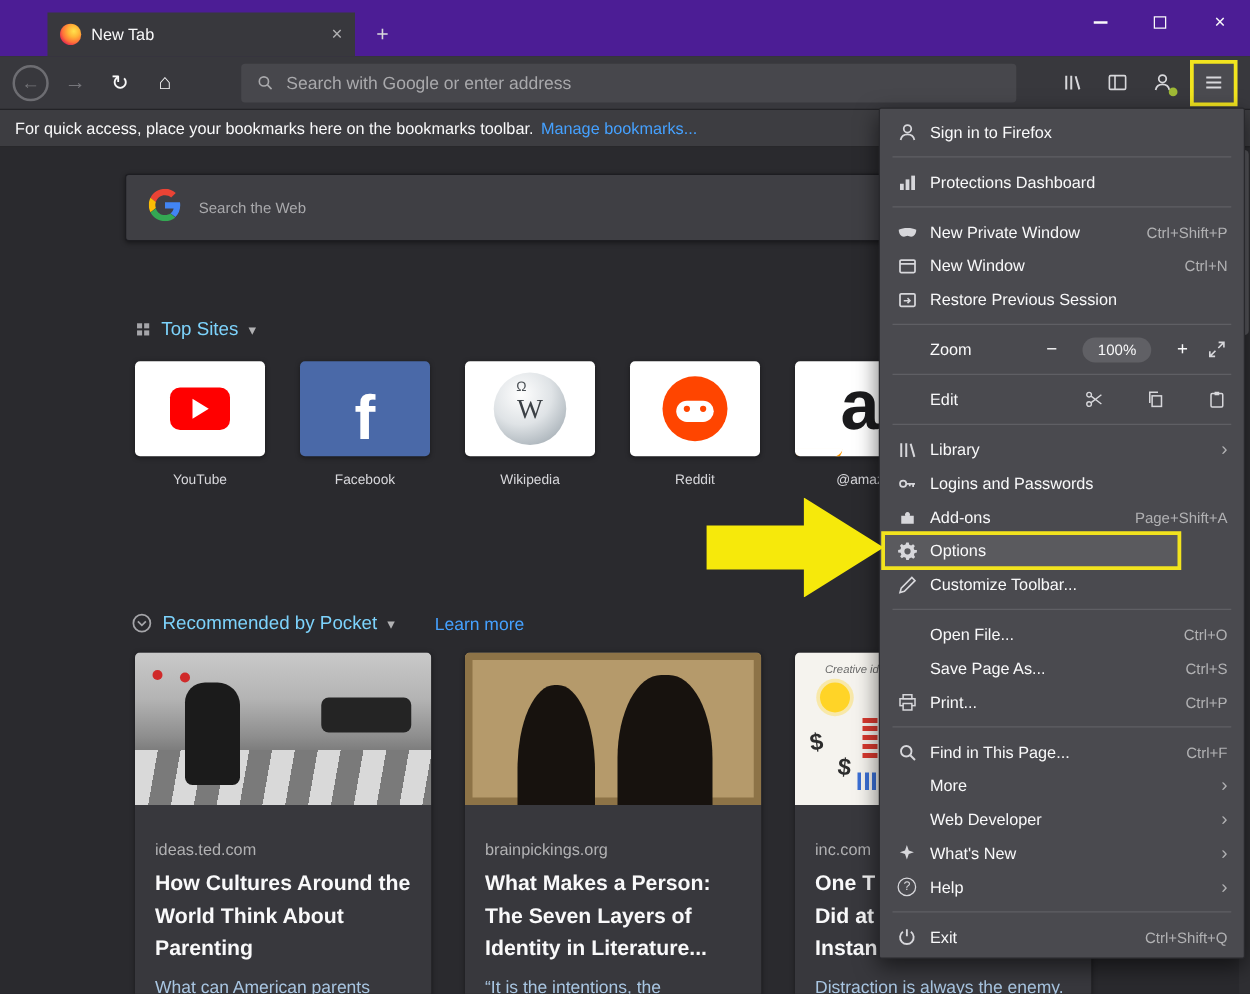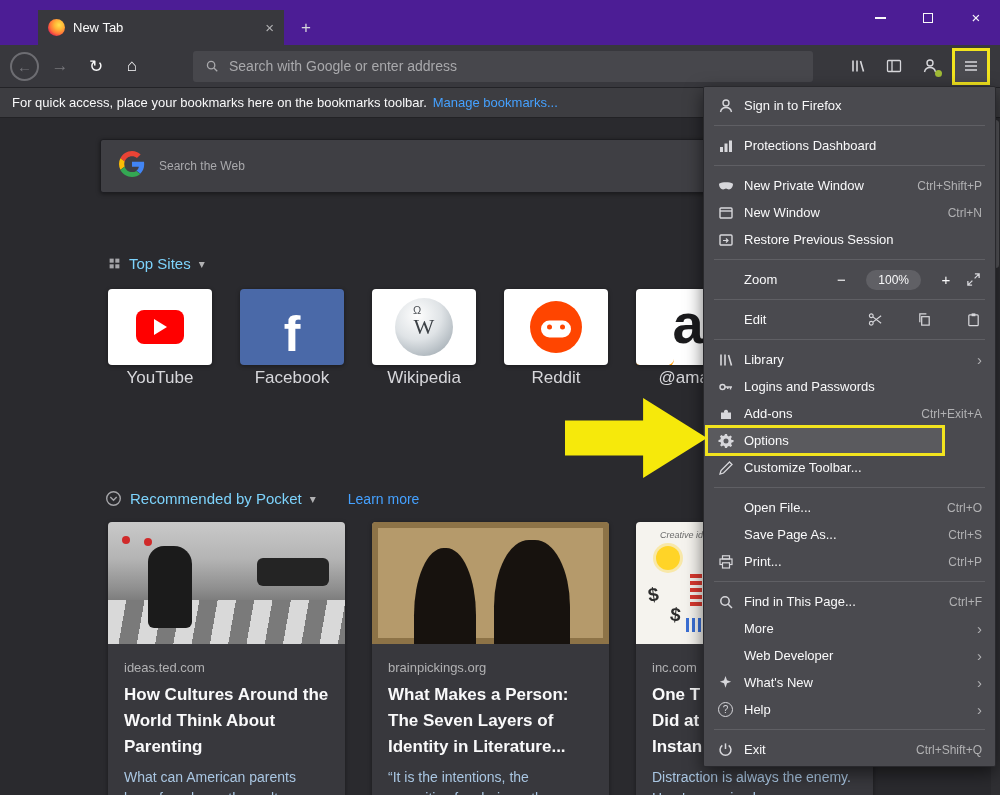--- a/index.html
+++ b/index.html
@@ -43,41 +43,41 @@
 .pocket-head{left:105px;top:372px}
 .section-label{font-size:15px;font-weight:normal;color:#7dd3fc}
 .chev-down{color:#b1b1b3;font-size:12px}
 .head-icon{color:#a5a5a9;display:flex;align-items:center}
 .learn-more{font-size:14px;margin-left:24px}
 
 
 .tiles{position:absolute;left:108px;top:171px;display:flex}
 .tile-wrap{width:104px;margin-right:28px;text-align:center}
 .tile{width:104px;height:76px;border-radius:4px;background:#fff;box-shadow:0 1px 4px rgba(0,0,0,.4);display:flex;align-items:center;justify-content:center;overflow:hidden;position:relative}
-.tile-label{margin-top:3px;font-size:17px;color:#d7d7db;white-space:nowrap}
+.tile-label{margin-top:13px;font-size:11px;color:#d7d7db;white-space:nowrap}
 .yt-logo{width:48px;height:34px;background:#f00;border-radius:8px;display:flex;align-items:center;justify-content:center}
 .yt-tri{width:0;height:0;border-left:13px solid #fff;border-top:8px solid transparent;border-bottom:8px solid transparent}
 .tile-fb{background:#4a69a8}
 .fb-f{color:#fff;font-size:50px;font-weight:bold;line-height:1;margin-top:14px}
 .wiki-globe{width:58px;height:58px;border-radius:50%;background:radial-gradient(circle at 38% 30%,#fefefe,#dfe3e6 45%,#b4bcc2 75%,#8d969d);position:relative;display:flex;align-items:center;justify-content:center}
 .wiki-w{font-size:22px;color:#3c4146;font-family:"Liberation Serif",serif}
 .wiki-omega{position:absolute;top:6px;left:18px;font-size:11px;color:#4a4f54}
 .reddit-logo{width:52px;height:52px;background:#ff4500;border-radius:50%;position:relative}
 .reddit-face{position:absolute;left:50%;top:54%;transform:translate(-50%,-50%);width:30px;height:17px;background:#fff;border-radius:9px}
 .reddit-face::before,.reddit-face::after{content:"";position:absolute;top:4px;width:5px;height:5px;border-radius:50%;background:#ff4500}
 .reddit-face::before{left:6px}.reddit-face::after{right:6px}
 .amazon-a{font-size:56px;font-weight:bold;color:#1b1b1d;line-height:1;position:relative;margin-top:-6px}
 .amazon-swoosh{position:absolute;left:-2px;bottom:-7px;width:40px;height:13px;border-bottom:4px solid #f90;border-radius:0 0 50% 50%/0 0 100% 100%}
 
 
 .cards{position:absolute;left:108px;top:404px;display:flex}
 .card{width:237px;margin-right:27px;background:#38383d;border-radius:4px;box-shadow:0 1px 4px rgba(0,0,0,.4);overflow:hidden;height:300px}
 .card-img{height:122px;position:relative;overflow:hidden}
 .card-body{padding:0 16px}
-.card-domain{margin-top:16px;font-size:13px;color:#b1b1b3}
+.card-domain{margin-top:28px;font-size:13px;color:#b1b1b3}
 .card-title{margin-top:7px;font-size:17px;font-weight:bold;line-height:26px;color:#f9f9fa}
 .card-excerpt{margin-top:7px;font-size:14px;line-height:21px;color:#a9c6e2}
 
 .img-street{background:linear-gradient(180deg,#c9c9c9 0%,#b4b4b4 30%,#8e8e8e 55%,#6e6e6e 72%,#575757 100%)}
 .img-street::before{content:"";position:absolute;left:0;right:0;bottom:0;height:44px;background:repeating-linear-gradient(100deg,#d9d9d9 0 18px,#7a7a7a 18px 36px)}
 .street-figure{position:absolute;left:40px;bottom:16px;width:44px;height:82px;background:#1b1b1b;border-radius:16px 18px 6px 6px}
 .street-car{position:absolute;right:16px;top:36px;width:72px;height:28px;background:#242424;border-radius:6px}
 .street-light{position:absolute;left:14px;top:14px;width:8px;height:8px;border-radius:50%;background:#d02a2a;box-shadow:22px 2px 0 #d02a2a}
 
 .img-figures{background:#b59a6b;box-shadow:inset 0 0 0 6px #8d7347}
@@ -440,21 +440,21 @@
     </div>
 
     <div class="menu-row">
       <span class="menu-icon">
           <svg width="16" height="16" viewBox="0 0 16 16">
             <path d="M3 6.5h3.2a2 2 0 1 1 3.6 0H13V13H3z" fill="currentColor"></path>
           </svg>
         </span>
       <span class="menu-label">Add-ons</span>
       <span class="row-spacer"></span>
-      <span class="menu-shortcut">Ctrl+Exit+A</span>
+      <span class="menu-shortcut">Page+Shift+A</span>
     </div>
 
     <div class="menu-row options-row">
       <span class="hl-box"></span>
       <span class="menu-icon">
           <svg width="16" height="16" viewBox="0 0 16 16">
             <path fill-rule="evenodd" fill="currentColor" d="M7 1h2l.4 1.8 1.5.6 1.6-1 1.4 1.4-1 1.6.6 1.5L15.5 7v2l-1.8.4-.6 1.5 1 1.6-1.4 1.4-1.6-1-1.5.6L9 15H7l-.4-1.8-1.5-.6-1.6 1-1.4-1.4 1-1.6-.6-1.5L.5 9V7l1.8-.4.6-1.5-1-1.6 1.4-1.4 1.6 1 1.5-.6zM8 5.5A2.5 2.5 0 1 0 8 10.5 2.5 2.5 0 0 0 8 5.5z"></path>
           </svg>
         </span>
       <span class="menu-label">Options</span>

